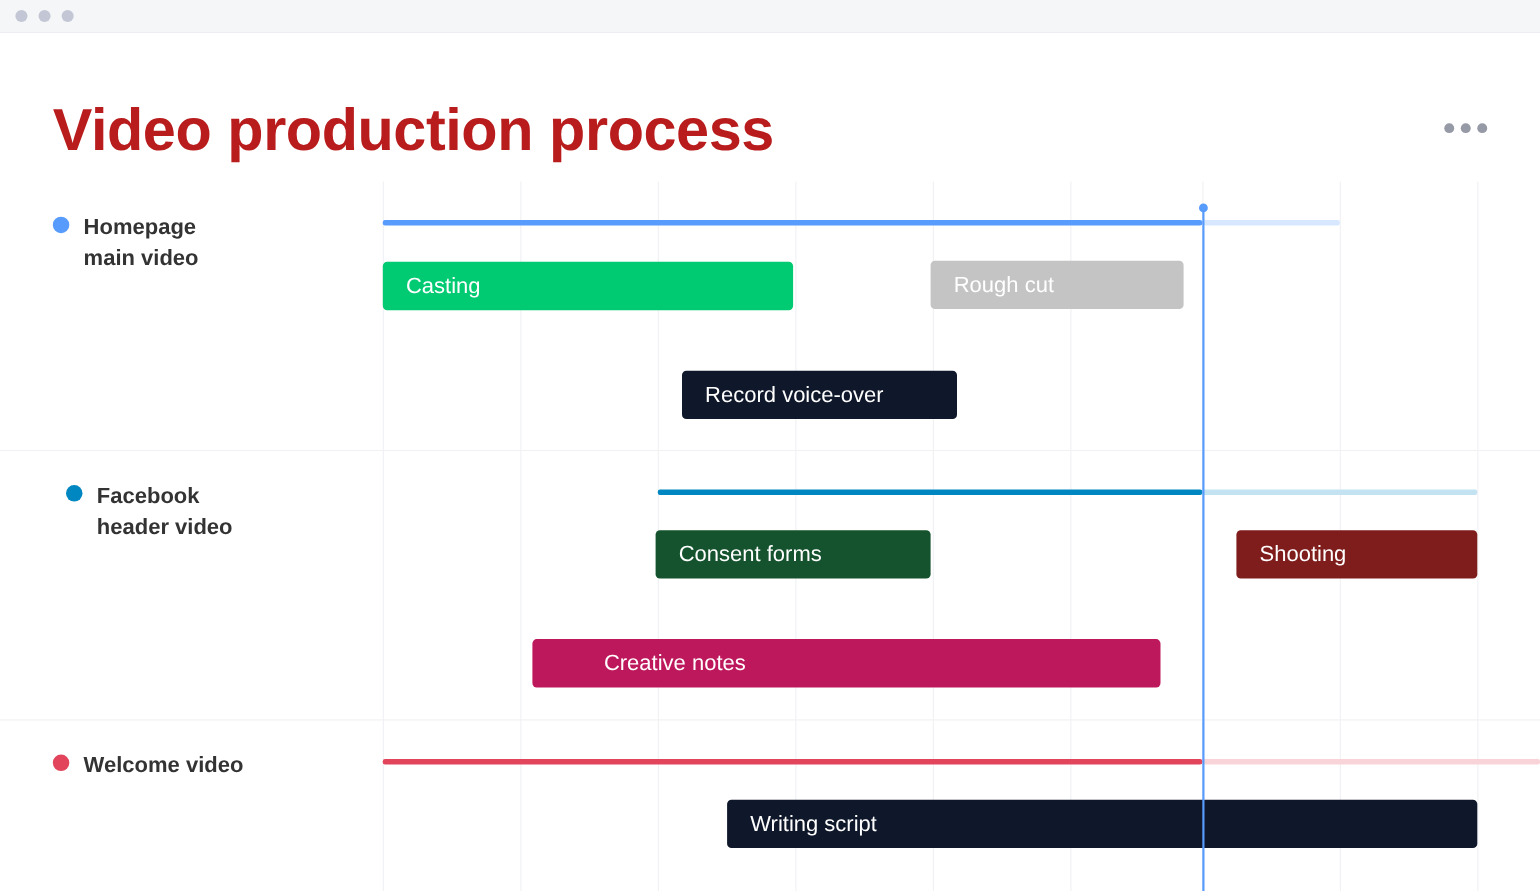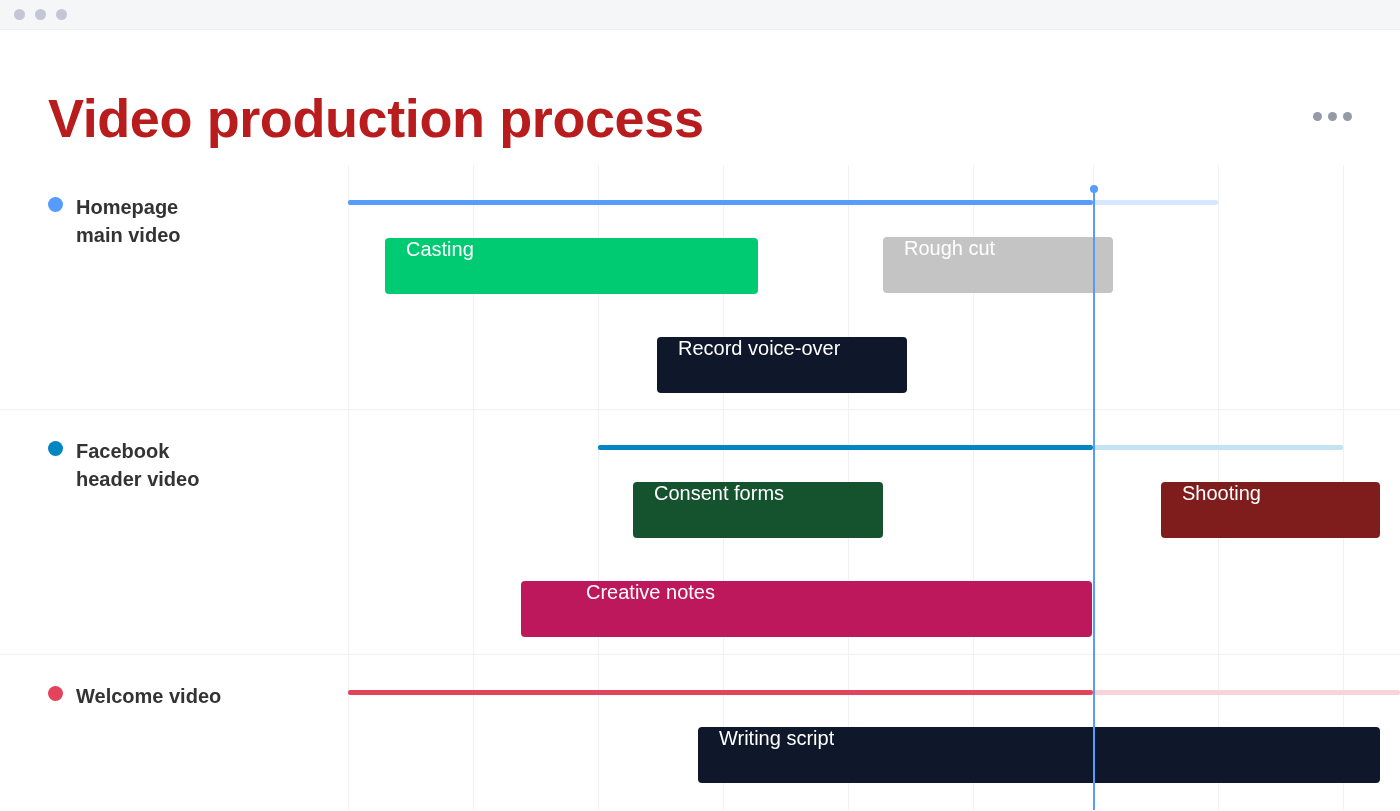--- a/index.html
+++ b/index.html
@@ -147,28 +147,27 @@
   .group-line-remaining {
     position: absolute;
     height: 5px;
     border-radius: 2px;
     z-index: 2;
   }
 
   
   .task-bar {
     position: absolute;
-    height: 56px;
+    height: 44px;
     border-radius: 4px;
     display: flex;
-    align-items: flex-start;
+    align-items: center;
     z-index: 4;
     cursor: pointer;
     box-sizing: border-box;
-    margin-left: 37px;
   }
   .task-label {
     color: #ffffff;
     font-size: 20px;
     padding-left: 21px;
     white-space: nowrap;
     overflow: hidden;
   }
 </style>
 </head>
@@ -215,21 +214,21 @@
       <div class="group-line" style="left: 348px; width: 745px; top: 170px; background: rgb(87, 155, 252);"></div>
       <div class="task-bar" style="left: 348px; width: 373px; top: 208px; background: rgb(0, 202, 114);">
         <span class="task-label">Casting</span>
       </div>
       <div class="task-bar" style="left: 846px; width: 230px; top: 207px; background: rgb(196, 196, 196);">
         <span class="task-label">Rough cut</span>
       </div>
       <div class="task-bar" style="left: 620px; width: 250px; top: 307px; background: #0f172a;">
         <span class="task-label">Record voice-over</span>
       </div>
-      <div class="group-label" style="left: 48px; top: 407px;">
+      <div class="group-label" style="left: 60px; top: 407px;">
         <span class="group-bullet" style="background: rgb(0, 134, 192);"></span>
         <span class="group-name">Facebook
 header video</span>
       </div>
       <div class="group-line-remaining" style="left: 1093px; width: 250px; top: 415px; background: rgb(195, 227, 243);"></div>
       <div class="group-line" style="left: 598px; width: 495px; top: 415px; background: rgb(0, 134, 192);"></div>
       <div class="task-bar" style="left: 596px; width: 250px; top: 452px; background: #14532d;">
         <span class="task-label">Consent forms</span>
       </div>
       <div class="task-bar" style="left: 1124px; width: 219px; top: 452px; background: #7f1d1d;">

